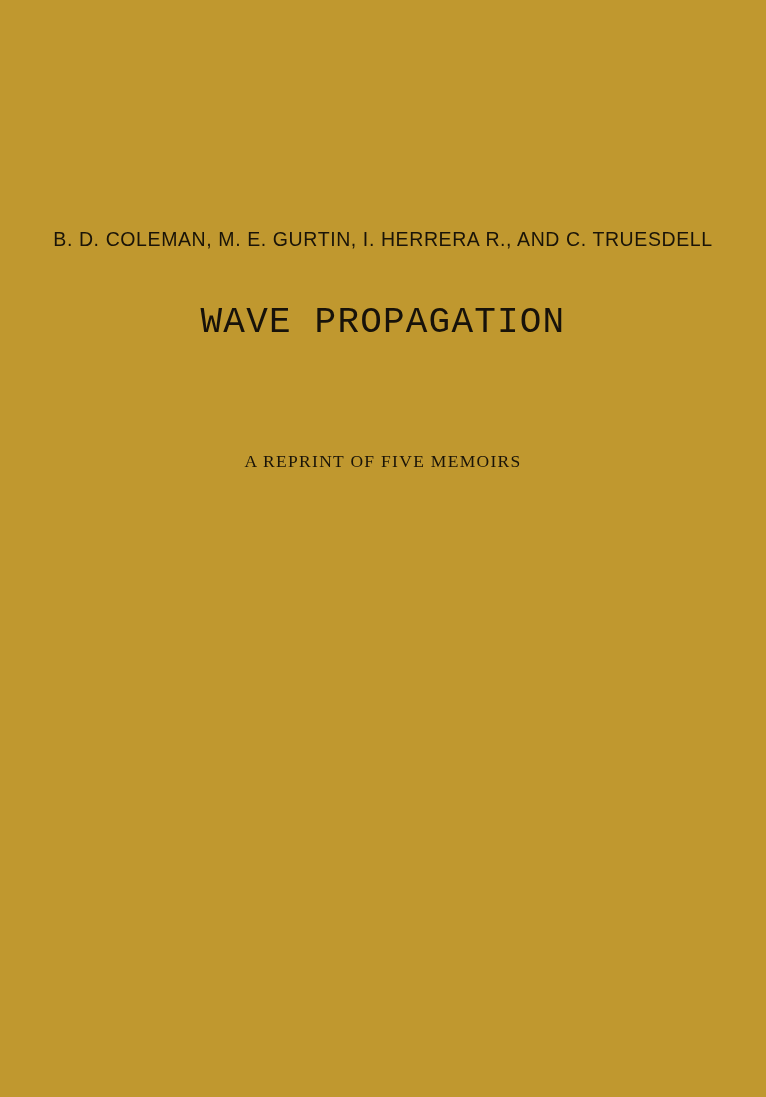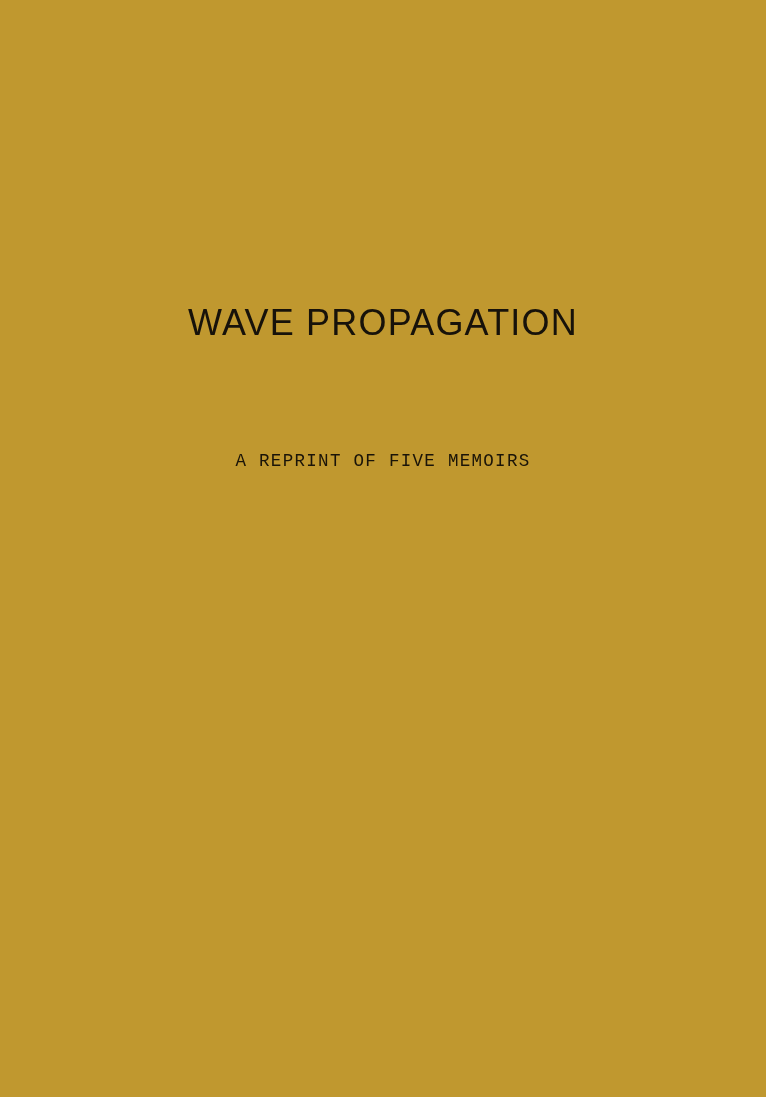--- a/index.html
+++ b/index.html
@@ -38,46 +38,47 @@
     white-space: nowrap;
   }
   .title-block {
     position: absolute;
     top: 296px;
     left: 0;
     width: 766px;
     text-align: center;
   }
   .title-line {
-    font-family: Liberation Sans, sans-serif;
+    font-family: Liberation Mono, monospace;
     font-size: 36px;
     letter-spacing: 1.2px;
     color: #17120a;
     line-height: 54px;
     white-space: nowrap;
   }
   .subtitle {
     position: absolute;
     top: 451px;
     left: 0;
     width: 766px;
     text-align: center;
-    font-family: Liberation Mono, monospace;
+    font-family: Liberation Serif, serif;
     font-size: 17.5px;
     letter-spacing: 1.3px;
     color: #1a1408;
     white-space: nowrap;
   }
 </style>
 </head>
 <body>
 
 <div class="page">
   <div class="cover-inner">
 
+    <div class="authors">B. D. COLEMAN, M. E. GURTIN, I. HERRERA R., AND  C. TRUESDELL</div>
 
     <div class="title-block">
       <div class="title-line">WAVE PROPAGATION</div>
     </div>
 
     <div class="subtitle">A REPRINT OF FIVE MEMOIRS</div>
 
   </div>
 </div>
 

